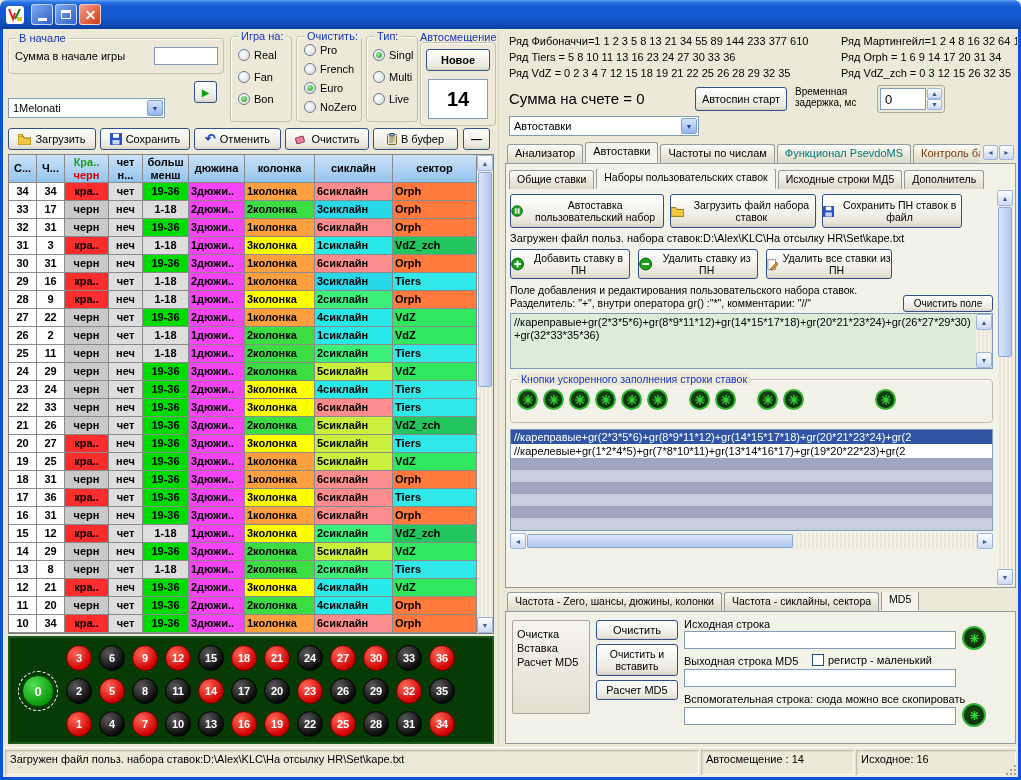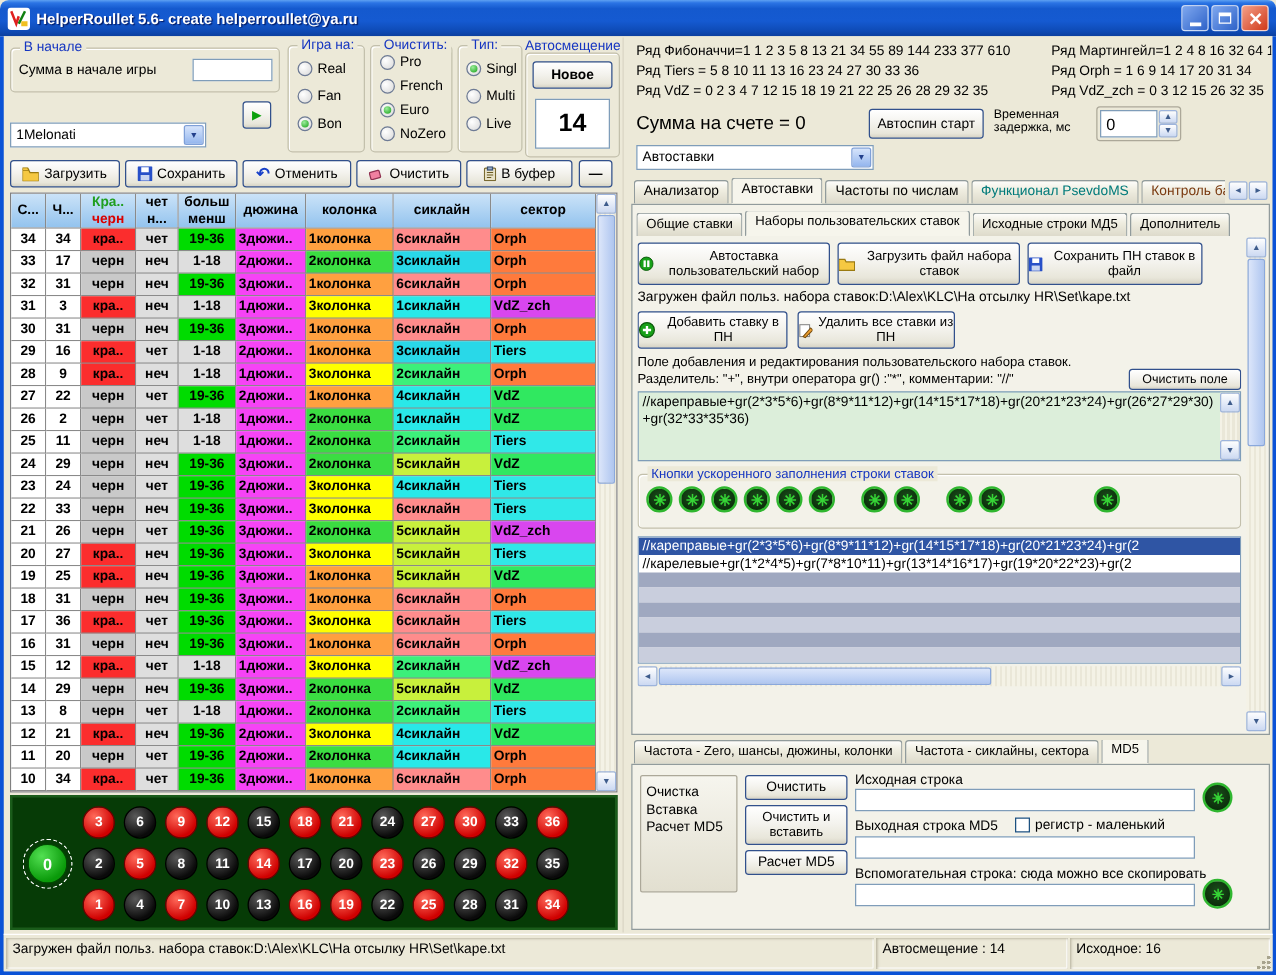--- a/index.html
+++ b/index.html
@@ -57,21 +57,21 @@
 .c-num{background:#FFFFFF}
 .c-red{background:#FB2D2D}
 .c-blk{background:#C9C9C9}
 .c-par{background:#DEDEDE}
 .c-high{background:#00DC00}
 .c-low{background:#DEDEDE}
 .c-dz{background:#F643F6}
 .c-co1{background:#FFA040}.c-co2{background:#3BDD42}.c-co3{background:#FFFF00}
 .c-sx1{background:#29E8E8}.c-sx2{background:#3CF07A}.c-sx3{background:#29D8E8}
 .c-sx4{background:#29E8E8}.c-sx5{background:#C8F03C}.c-sx6{background:#FF8C8C}
-.c-se-orph{background:#FF7A3C}.c-se-tiers{background:#30E8E8}.c-se-vdz{background:#30E860}.c-se-vdzzch{background:#d946ef}
+.c-se-orph{background:#FF7A3C}.c-se-tiers{background:#30E8E8}.c-se-vdz{background:#30E860}.c-se-vdzzch{background:#22c55e}
 
 .board{position:absolute;left:4px;top:606px;width:486px;height:108px;background:#063B06;border:2px solid #1A5C1A;overflow:hidden}
 .brow{position:absolute;display:flex;gap:7px}
 .chip{width:26px;height:26px;border-radius:50%;display:flex;align-items:center;justify-content:center;color:#fff;font-weight:bold;font-size:11px}
 .chip.red{background:radial-gradient(circle at 35% 30%,#FF6A5A,#CF0000 70%);border:1px solid #6A0000}
 .chip.blk{background:radial-gradient(circle at 35% 30%,#5A5A5A,#0A0A0A 70%);border:1px solid #000}
 .zerowrap{position:absolute;left:8px;top:33px;border:1px dashed #FFF;border-radius:50%;padding:3px}
 .chip.zero{width:32px;height:32px;font-size:13px;background:radial-gradient(circle at 35% 30%,#52E052,#0A9A0A 70%);border:1px solid #004A00}
 
 .qbtn{width:21px;height:21px;border-radius:50%;border:2px solid #2FB62F;flex:none;
@@ -98,21 +98,20 @@
 
 <div class="titlebar">
   <span style="margin-right:5px;display:flex">
     <svg width="18" height="18" viewBox="0 0 18 18">
         <rect width="18" height="18" rx="3" fill="#FFF"></rect>
         <path d="M3 3l4 10 2-6" stroke="#E02020" stroke-width="2" fill="none"></path>
         <path d="M9 13l5-10" stroke="#108010" stroke-width="2" fill="none"></path>
         <rect x="11" y="11" width="5" height="4" fill="#F0C020"></rect>
       </svg>
   </span>
-  <span class="titletext">HelperRoullet 5.6- create helperroullet@ya.ru</span>
   <span class="winbtn">
       <i class="minbar"></i>
     </span>
   <span class="winbtn">
       <i class="maxbox"></i>
     </span>
   <span class="winbtn close">
       <i class="xx"></i>
       <i class="xx xx2"></i>
     </span>
@@ -672,20 +671,27 @@
           <div style="margin:2px 0 5px;white-space:nowrap;overflow:hidden">Загружен файл польз. набора ставок:D:\Alex\KLC\На отсылку HR\Set\kape.txt</div>
 
           <div style="display:flex;gap:8px">
             <button class="btn" style="width:120px;height:30px;font-size:10.5px;line-height:12px">
                 <svg width="14" height="14" viewBox="0 0 14 14">
                   <circle cx="7" cy="7" r="6.3" fill="#18A018" stroke="#0A5A0A"></circle>
                   <path d="M7 3.5v7M3.5 7h7" stroke="#FFF" stroke-width="2"></path>
                 </svg>
                 <span>Добавить ставку в ПН</span>
               </button>
+            <button class="btn" style="width:120px;height:30px;font-size:10.5px;line-height:12px">
+                <svg width="14" height="14" viewBox="0 0 14 14">
+                  <circle cx="7" cy="7" r="6.3" fill="#18A018" stroke="#0A5A0A"></circle>
+                  <path d="M3.5 7h7" stroke="#FFF" stroke-width="2"></path>
+                </svg>
+                <span>Удалить ставку из ПН</span>
+              </button>
             <button class="btn" style="width:126px;height:30px;font-size:10.5px;line-height:12px">
                 <svg width="13" height="13" viewBox="0 0 13 13">
                   <rect x="1" y="1" width="9" height="11" fill="#FFF" stroke="#888"></rect>
                   <path d="M4 12L11 4l2 2-7 7z" fill="#F0A030" stroke="#7A5010"></path>
                 </svg>
                 <span>Удалить все ставки из ПН</span>
               </button>
           </div>
 
           <div style="position:relative;margin-top:5px;font-size:10.5px">

